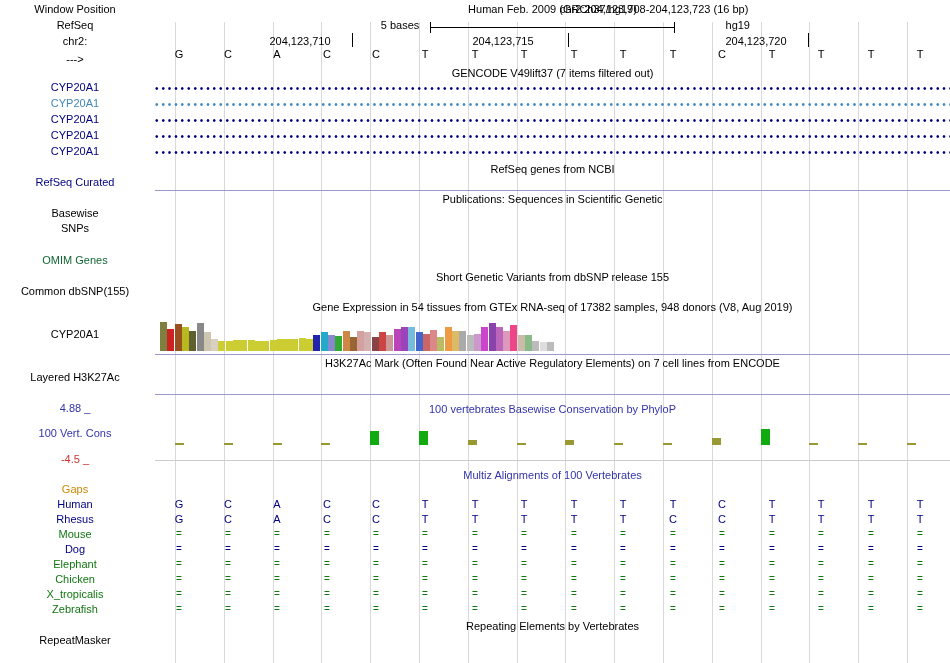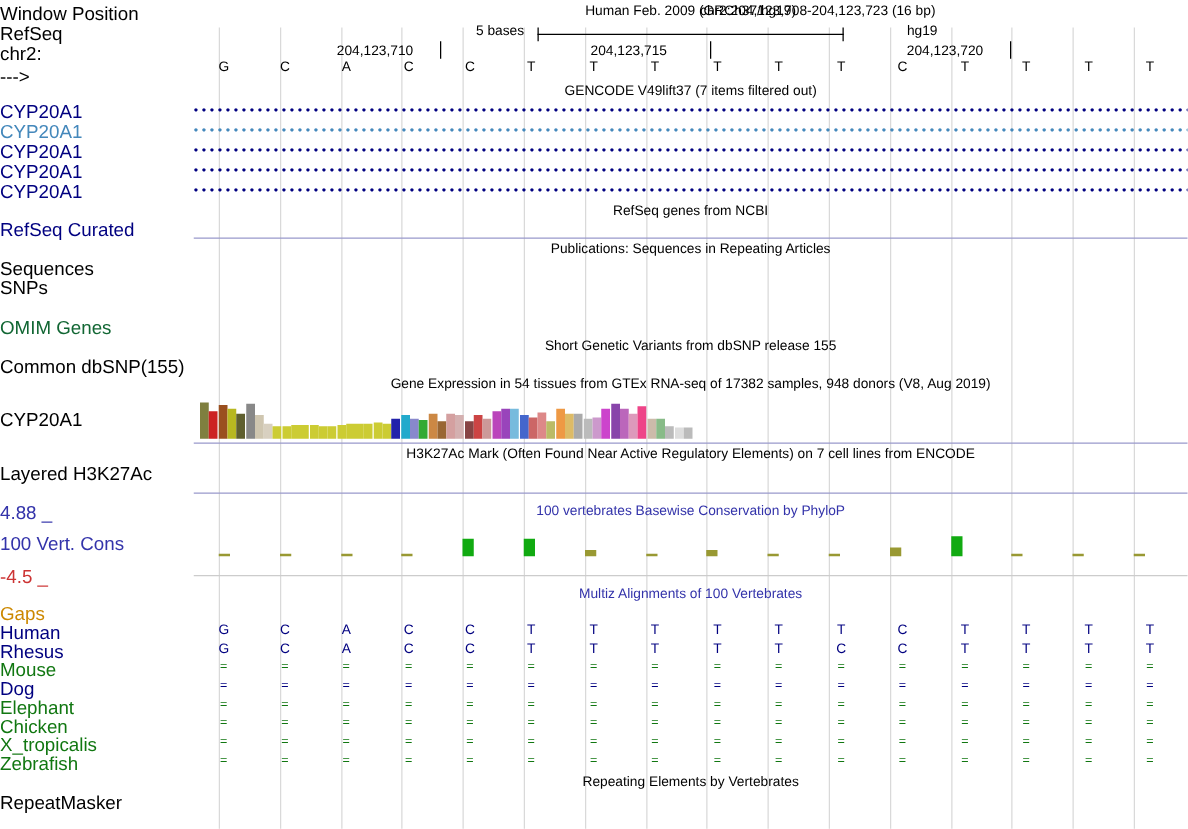--- a/index.html
+++ b/index.html
@@ -3,21 +3,21 @@
 <meta charset="utf-8">
 <style>
   html,body{margin:0;padding:0;}
   body{
     width:950px;height:663px;background:#ffffff;
     font-family:"Liberation Sans", sans-serif;
     font-size:11px;color:#000;overflow:hidden;
     position:relative;
   }
   .wrap{position:relative;width:950px;height:663px;}
-  .lbl{position:absolute;text-align:left;white-space:nowrap;font-size:15px;}
+  .lbl{position:absolute;text-align:center;white-space:nowrap;font-size:11px;}
   .ctr{position:absolute;text-align:center;white-space:nowrap;font-size:11px;}
   .track-area{position:absolute;left:155px;top:0;width:795px;height:663px;}
   .vline{position:absolute;top:22px;width:1px;background:#d9d9d9;}
   .hsep{position:absolute;left:155px;width:795px;height:1px;background:#9999cc;}
   .seqrow{position:absolute;left:155px;width:795px;height:14px;}
   .base{position:absolute;text-align:center;font-size:11px;width:14px;margin-left:-7px;}
   .dotline{position:absolute;left:155px;width:795px;height:12px;overflow:hidden;
     font-size:10px;letter-spacing:0px;white-space:nowrap;}
   .gtex{position:absolute;bottom:0;width:7px;}
   .titletxt{position:absolute;text-align:center;width:795px;left:155px;font-size:11px;}
@@ -102,22 +102,22 @@
       <div class="lbl" style="left: 0px; width: 150px; top: 129px; color: rgb(0, 0, 128);">CYP20A1</div>
       <div class="dotline" style="top: 131px; color: rgb(0, 0, 128); letter-spacing: 2.9px;">•••••••••••••••••••••••••••••••••••••••••••••••••••••••••••••••••••••••••••••••••••••••••••••••••••••••••••••••••••••••••••••••••••••••••••••••••••••••••••••••</div>
       <div class="lbl" style="left: 0px; width: 150px; top: 145px; color: rgb(0, 0, 128);">CYP20A1</div>
       <div class="dotline" style="top: 147px; color: rgb(0, 0, 128); letter-spacing: 2.9px;">•••••••••••••••••••••••••••••••••••••••••••••••••••••••••••••••••••••••••••••••••••••••••••••••••••••••••••••••••••••••••••••••••••••••••••••••••••••••••••••••</div>
     </div>
 
   <div class="titletxt" style="top:163px;">RefSeq genes from NCBI</div>
   <div class="lbl" style="left:0;width:150px;top:176px;color:#000080;">RefSeq Curated</div>
   <div class="hsep" style="top:190px;"></div>
 
-  <div class="titletxt" style="top:193px;">Publications: Sequences in Repeating Articles</div>
-  <div class="lbl" style="left:0;width:150px;top:207px;">Sequences</div>
+  <div class="titletxt" style="top:193px;">Publications: Sequences in Scientific Genetic</div>
+  <div class="lbl" style="left:0;width:150px;top:207px;">Basewise</div>
   <div class="lbl" style="left:0;width:150px;top:222px;">SNPs</div>
 
   <div class="lbl" style="left:0;width:150px;top:254px;color:#116633;">OMIM Genes</div>
 
   <div class="titletxt" style="top:271px;">Short Genetic Variants from dbSNP release 155</div>
   <div class="lbl" style="left:0;width:150px;top:285px;">Common dbSNP(155)</div>
 
   <div class="titletxt" style="top:301px;">Gene Expression in 54 tissues from GTEx RNA-seq of 17382 samples, 948 donors (V8, Aug 2019)</div>
   <div class="lbl" style="left:0;width:150px;top:328px;">CYP20A1</div>
   <div id="gtexchart" style="position:absolute;left:160px;top:314px;width:400px;height:37px;">

